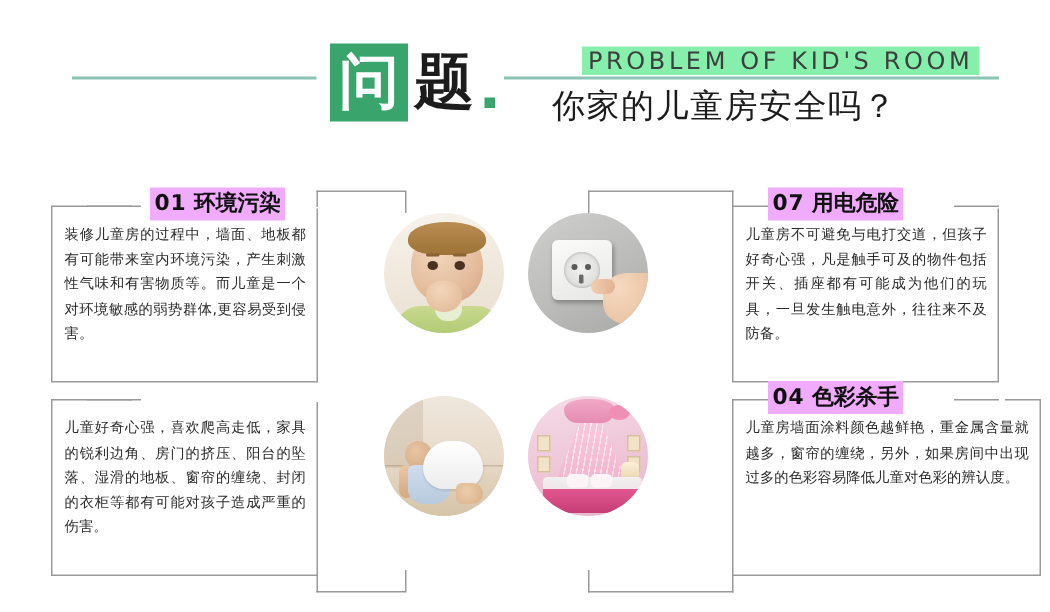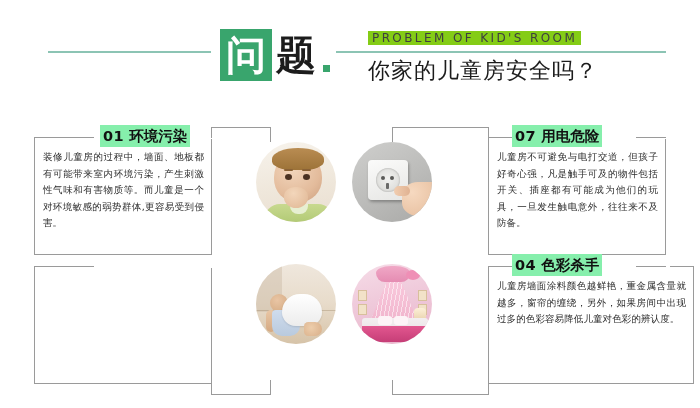--- a/index.html
+++ b/index.html
@@ -65,26 +65,26 @@
   .hdr-rule-right {
     position: absolute;
     left: 336px;
     top: 51px;
     width: 330px;
     height: 2px;
     background: #8cc4b4;
   }
   .hdr-en {
     position: absolute;
-    left: 368px;
+    left: 388px;
     top: 31px;
-    font-size: 12px;
+    font-size: 16px;
     letter-spacing: 2.4px;
     color: #3e3e3e;
-    background: #84cc16;
+    background: #86efac;
     padding: 0 4px;
     white-space: nowrap;
   }
   .hdr-cn {
     position: absolute;
     left: 368px;
     top: 56px;
     font-size: 22px;
     letter-spacing: 1px;
     color: #1c1c1c;
@@ -122,21 +122,21 @@
   .card-right .bracket-gap { left: 26px;  width: 156px; }
 
   .card-title {
     position: absolute;
     top: -12px;
     font-size: 14.5px;
     font-weight: bold;
     color: #111111;
     white-space: nowrap;
     line-height: 22px;
-    background: #86efac;
+    background: #f0abfc;
     padding: 0 3px;
   }
   .card-left .card-title  { left: 66px; }
   .card-right .card-title { left: 24px; }
 
   .card-title .num {
     font-family: "DejaVu Sans", "Liberation Sans", sans-serif;
     letter-spacing: 0.5px;
   }
 
@@ -360,20 +360,21 @@
   <div class="card-body">儿童房不可避免与电打交道，但孩子好奇心强，凡是触手可及的物件包括开关、插座都有可能成为他们的玩具，一旦发生触电意外，往往来不及防备。</div>
   <div class="conn" style="left:0px; top:-10px; width:1px; height:11px;"></div>
   <div class="conn" style="left:-96px; top:-10px; width:97px; height:1px;"></div>
   <div class="conn" style="left:-96px; top:-10px; width:1px; height:15px;"></div>
 </div>
 
 <div class="card card-3 card-left">
   <div class="bracket"></div>
   <div class="bracket-gap"></div>
   <div class="title-dash"></div>
+  <div class="card-body">儿童好奇心强，喜欢爬高走低，家具的锐利边角、房门的挤压、阳台的坠落、湿滑的地板、窗帘的缠绕、封闭的衣柜等都有可能对孩子造成严重的伤害。</div>
   <div class="conn" style="left:177px; top:118px; width:1px; height:11px;"></div>
   <div class="conn" style="left:177px; top:128px; width:59px; height:1px;"></div>
   <div class="conn" style="left:236px; top:114px; width:1px; height:15px;"></div>
 </div>
 
 <div class="card card-4 card-right">
   <div class="bracket"></div>
   <div class="bracket-gap"></div>
   <div class="title-dash"></div>
   <div class="card-title">

